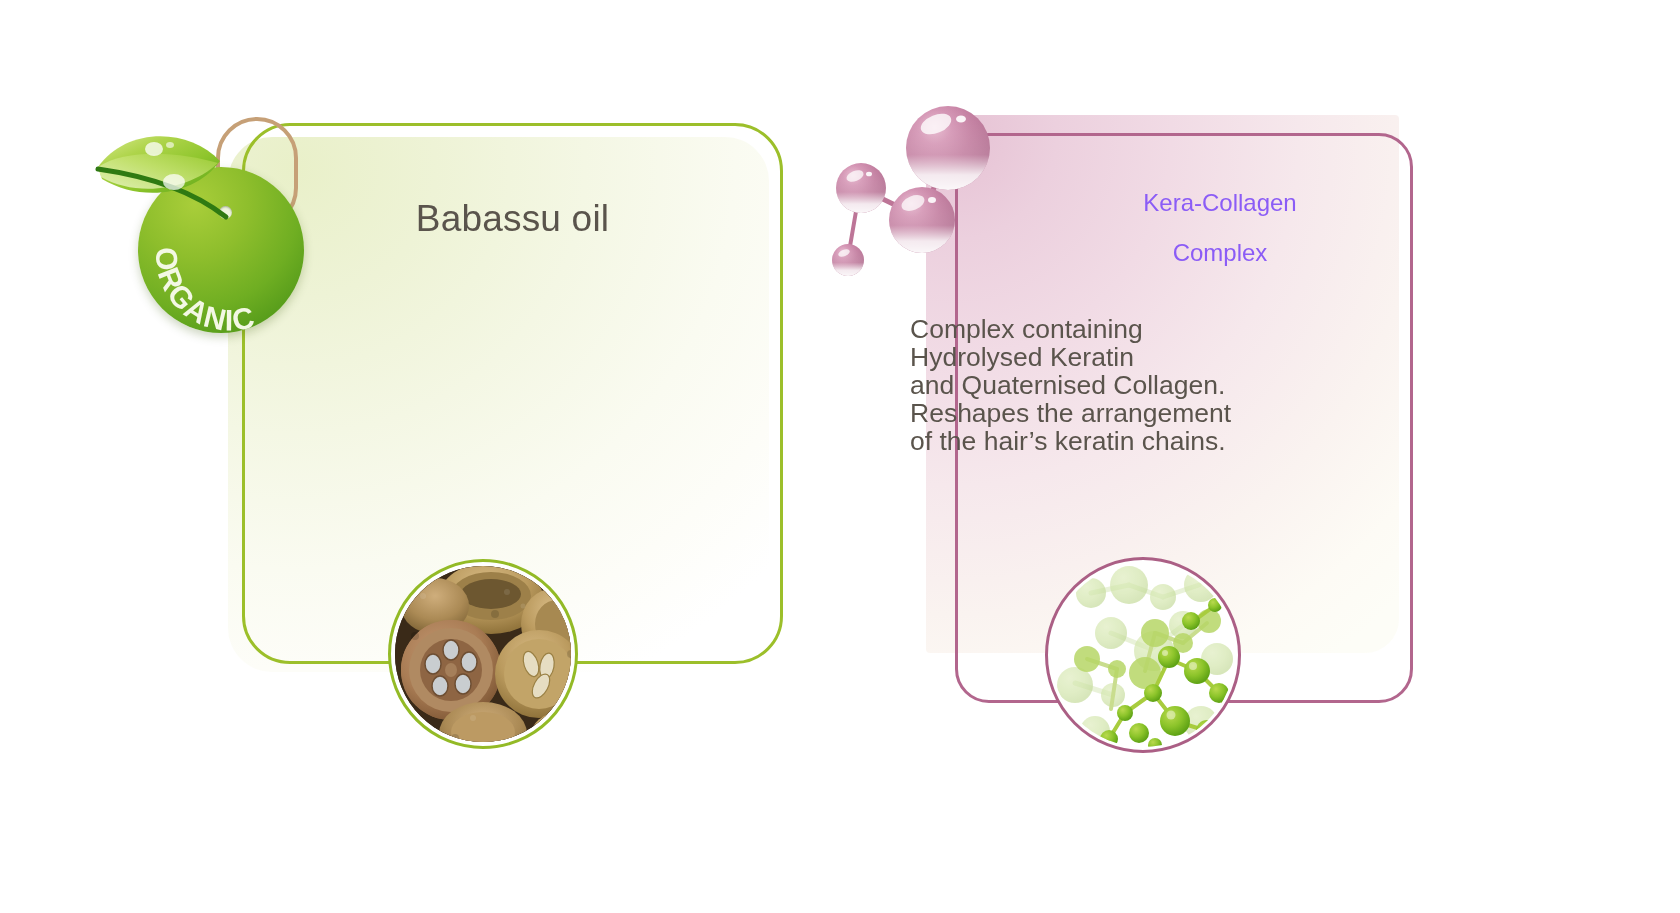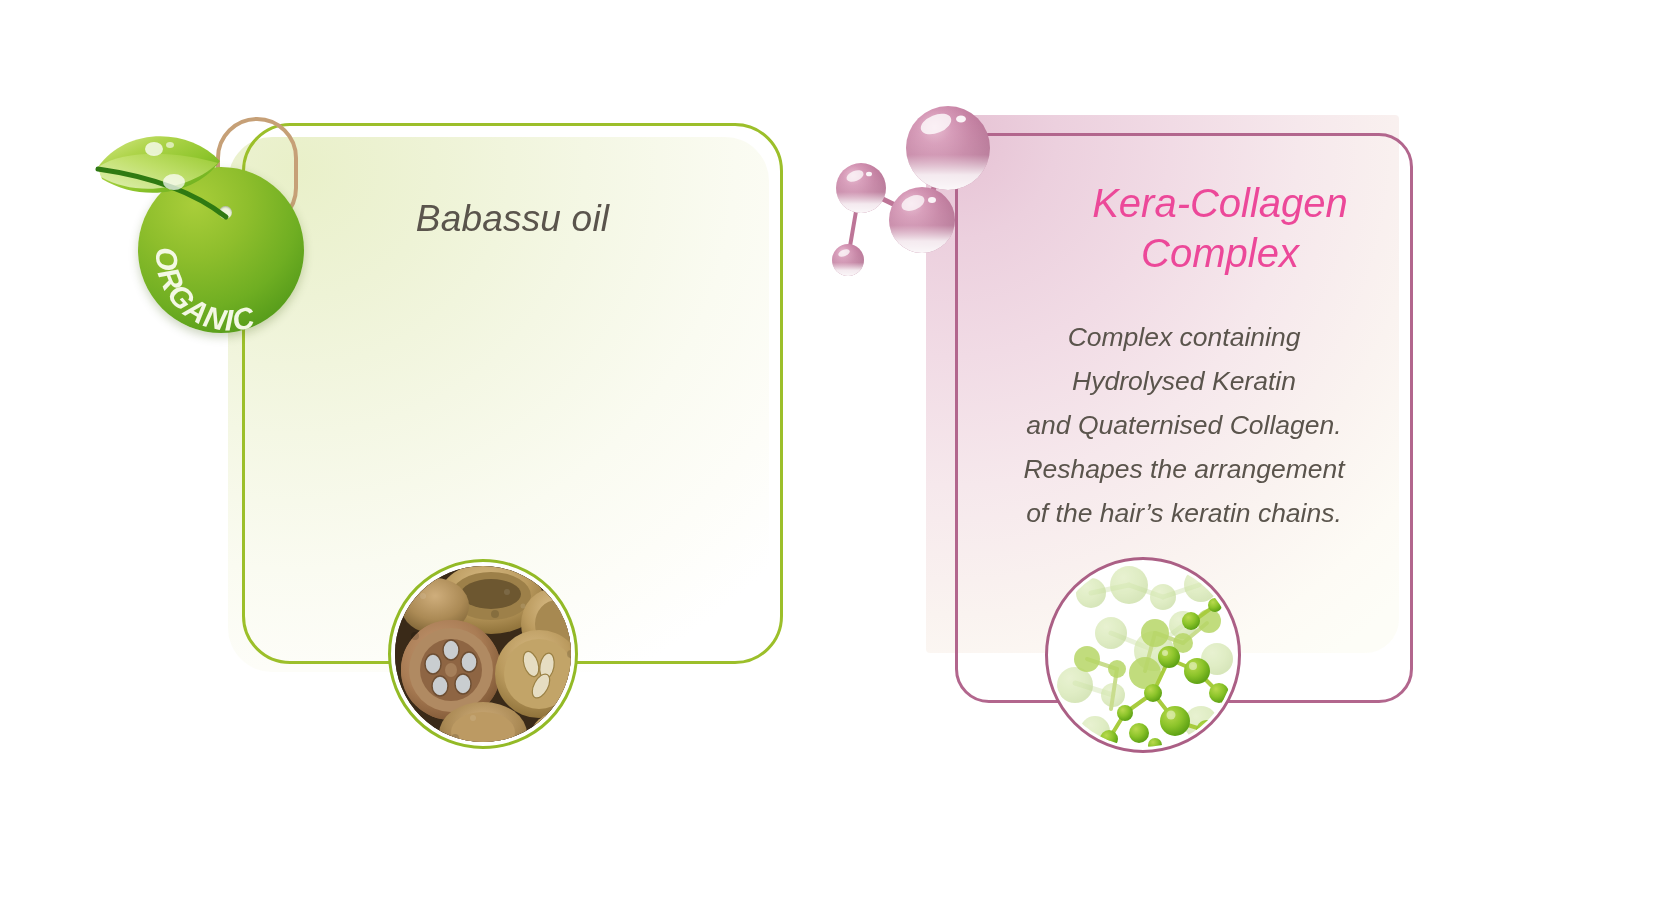--- a/index.html
+++ b/index.html
@@ -6,21 +6,21 @@
   body{
     width:1680px;height:913px;
     background:#ffffff;
     font-family:"Liberation Sans", sans-serif;
     overflow:hidden;
     position:relative;
   }
   .stage{position:absolute;left:0;top:0;width:1680px;height:913px;}
 
   
-  .card{position:absolute;font-style:italic;}
+  .card{position:absolute;}
 
   
   #green-card{left:228px;top:123px;width:558px;height:588px;}
   .green-border{
     position:absolute;left:14px;top:0px;width:541px;height:541px;
     border:3px solid #9cbf2a;
     border-radius:48px 48px 48px 48px;
     box-sizing:border-box;
     background:transparent;
     z-index:3;
@@ -111,31 +111,30 @@
   .pink-fill{
     position:absolute;left:26px;top:0px;width:473px;height:538px;
     border-radius:4px 4px 34px 4px;
     background:
       radial-gradient(135% 120% at 6% 4%, #e6c2d4 0%, #ecd0de 16%, #f1dbe5 34%, #f6e8ec 54%, #faf3f0 74%, #fdfbf5 90%, #fdfdf7 100%);
     z-index:1;
   }
   .pink-title{
     position:absolute;left:55px;top:63px;width:530px;
     text-align:center;
-    font-size:40px;
+    font-size:24px;
     line-height:50px;
-    color:#ec4899;
+    color:#8b5cf6;
     z-index:5;
     white-space:pre-line;
   }
   .pink-body{
     position:absolute;left:10px;top:200px;width:548px;
-    text-align:center;
     font-size:26.5px;
-    line-height:44px;
+    line-height:28px;
     color:#5a544c;
     z-index:5;
     white-space:pre-line;
   }
 
   
   #molecule-deco{
     position:absolute;left:-70px;top:-25px;width:190px;height:200px;z-index:9;
   }
   #molecule-deco svg{display:block;}

